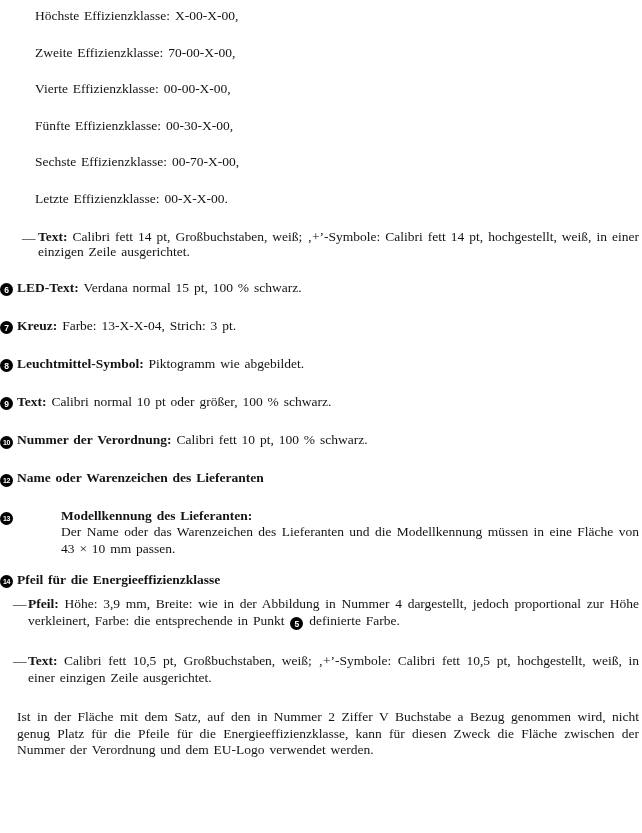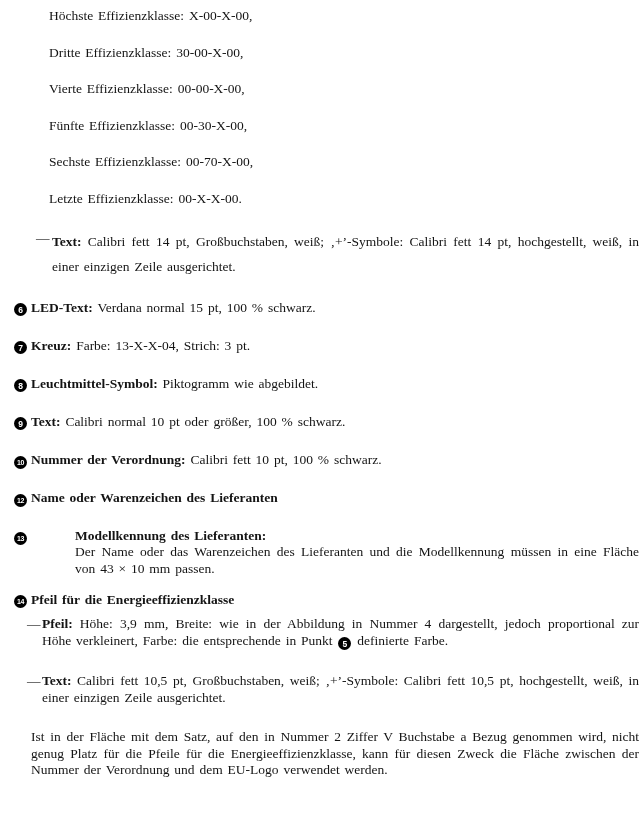--- a/index.html
+++ b/index.html
@@ -5,21 +5,21 @@
   html, body {
     margin: 0;
     padding: 0;
     background: #ffffff;
   }
   .page {
     position: relative;
     width: 642px;
     height: 833px;
     box-sizing: border-box;
-    padding: 8px 3px 0 14px;
+    padding: 8px 3px 0 0;
     background: #ffffff;
     color: #141414;
     font-family: "Liberation Serif", "DejaVu Serif", serif;
     font-size: 13.5px;
     word-spacing: 1.5px;
     overflow: hidden;
   }
   b { font-weight: bold; }
 
   
@@ -34,21 +34,21 @@
   
   .dash-item { display: flex; }
   .dash-item.l1 { margin-top: 22px; margin-left: 22px; }
   .dash {
     width: 16px;
     flex-shrink: 0;
     line-height: 17.5px;
   }
   .dash-content {
     flex: 1;
-    line-height: 25px;
+    line-height: 15px;
     text-align: justify;
   }
 
   
   .items { margin-top: 21px; }
   .num-item { display: flex; margin-bottom: 21px; }
   .num-item.tight { margin-bottom: 14px; gap: 44px; }
   .num-item.heading-only-last { margin-bottom: 8px; align-items: flex-end; }
   .badge-col { width: 17px; flex-shrink: 0; padding-top: 1px; }
   .num-content { flex: 1; line-height: 16.5px; }
@@ -86,21 +86,21 @@
     text-align: justify;
   }
 </style>
 </head>
 <body>
 
 <div class="page">
 
   <div class="color-list">
     <div class="color-line">Höchste Effizienzklasse: X-00-X-00,</div>
-    <div class="color-line">Dritte Effizienzklasse: 30-00-X-00,</div>
+    <div class="color-line">Zweite Effizienzklasse: 70-00-X-00,</div>
     <div class="color-line">Vierte Effizienzklasse: 00-00-X-00,</div>
     <div class="color-line">Fünfte Effizienzklasse: 00-30-X-00,</div>
     <div class="color-line">Sechste Effizienzklasse: 00-70-X-00,</div>
     <div class="color-line">Letzte Effizienzklasse: 00-X-X-00.</div>
   </div>
 
   <div class="dash-item l1">
     <span class="dash">—</span>
     <div class="dash-content">
       <b>Text:</b>

